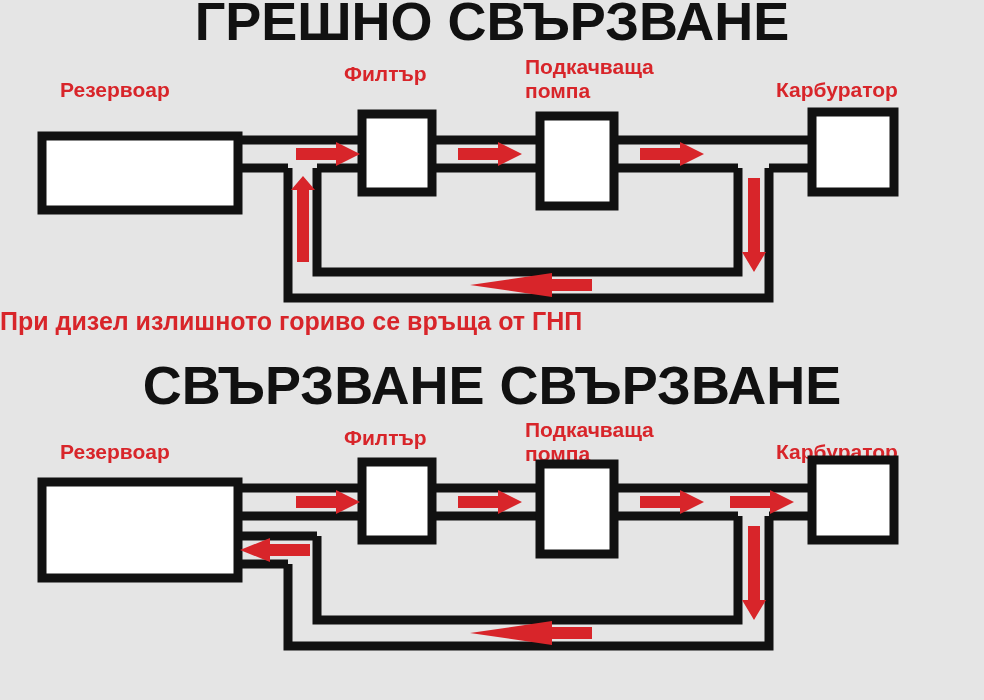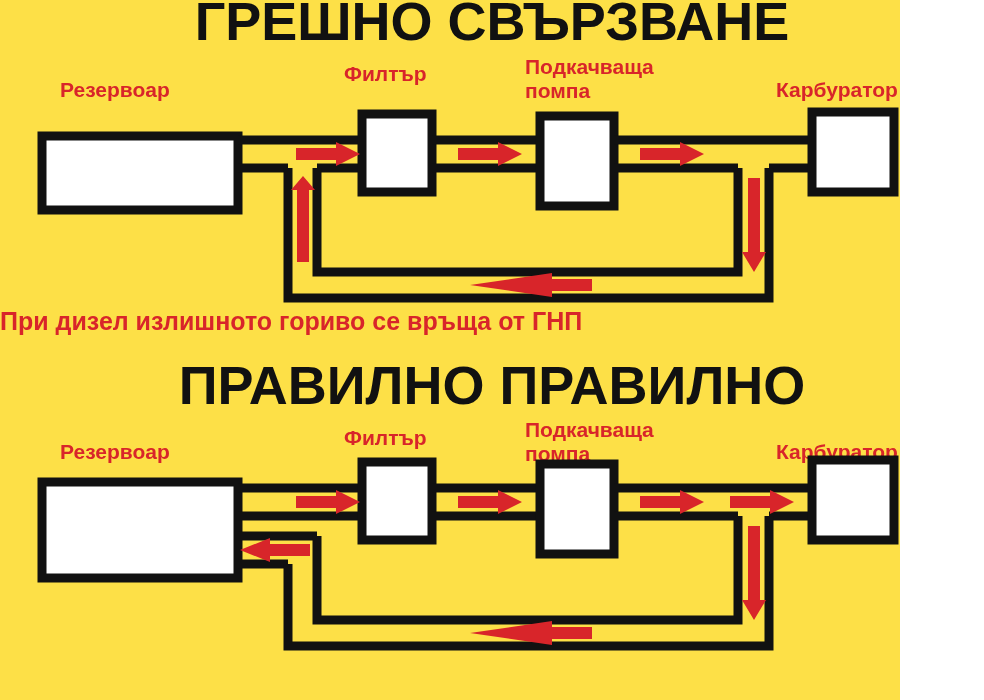--- a/index.html
+++ b/index.html
@@ -2,21 +2,21 @@
 <html><head>
 <meta charset="utf-8">
 <title>Fuel system connection diagram</title>
 <style>
   html,body{margin:0;padding:0;background:#ffffff;}
   body{
     width:984px;height:700px;overflow:hidden;
     font-family:"Liberation Sans","DejaVu Sans",sans-serif;
     position:relative;
   }
-  #page{position:relative;width:900px;height:700px;background:#fde047;}
+  #page{position:relative;width:984px;height:700px;background:#e5e5e5;}
 
   
   .main-title{
     position:absolute;left:0;width:984px;text-align:center;
     font-family:"Liberation Sans","DejaVu Sans",sans-serif;
     font-weight:700;color:#111111;
     letter-spacing:0px;white-space:nowrap;
     line-height:1;
   }
   #title-wrong{top:-6px;font-size:54px;}
@@ -101,21 +101,21 @@
       <polygon points="748,178 748,252 742,252 754,272 766,252 760,252 760,178"></polygon>
     </g>
 
     <g class="arrow">
       <polygon points="592,279 552,279 552,273 470,285 552,297 552,291 592,291"></polygon>
     </g>
   </svg>
 
   <div class="caption" id="caption-diesel">При дизел излишното гориво се връща от ГНП</div>
 
-  <div class="main-title" id="title-right">ПРАВИЛНО ПРАВИЛНО</div>
+  <div class="main-title" id="title-right">СВЪРЗВАНЕ СВЪРЗВАНЕ</div>
 
   <div class="comp-label" id="lbl-tank-2" style="left:60px;top:440px;">Резервоар</div>
   <div class="comp-label" id="lbl-filter-2" style="left:344px;top:426px;">Филтър</div>
   <div class="comp-label" id="lbl-pump-2" style="left:525px;top:418px;">Подкачваща
 помпа</div>
   <div class="comp-label" id="lbl-carb-2" style="left:776px;top:440px;">Карбуратор</div>
 
   <svg class="diagram" id="svg-correct" width="984" height="250" viewBox="0 0 984 250" style="top:460px;">
 
     <rect class="boxline" x="42" y="22" width="196" height="96"></rect>

